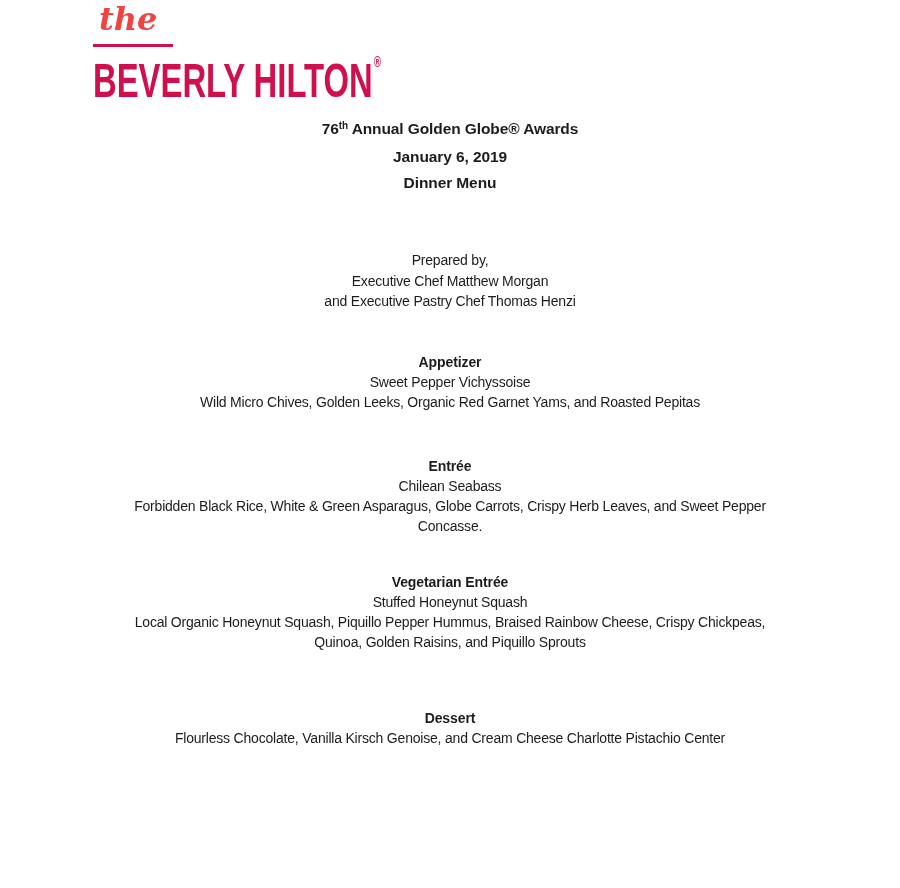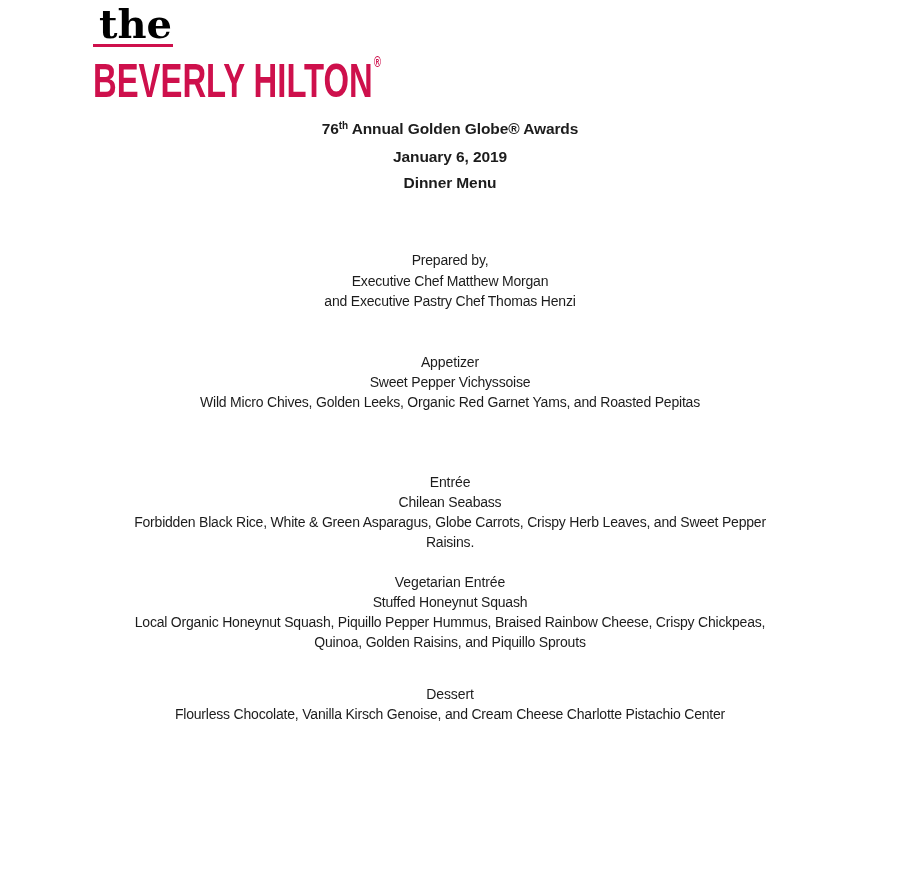--- a/index.html
+++ b/index.html
@@ -11,23 +11,23 @@
     font-family: "Liberation Sans", sans-serif;
     color: #1c1c1c;
     overflow: hidden;
   }
 
   
   .logo { position: absolute; top: 10px; left: 93px; width: 320px; height: 95px; }
   .logo-script {
     position: absolute; left: 6px; top: -8px;
     font-family: "DejaVu Serif", serif;
-    font-weight: bold;
-    font-size: 40px; line-height: 1.1;
-    color: #000000;
+    font-style: italic; font-weight: bold;
+    font-size: 32px; line-height: 1.1;
+    color: #ef4444;
   }
   .logo-strike {
     position: absolute; left: 0; top: 34px;
     width: 80px; height: 3px;
     background: #ce104c;
   }
   .logo-brand {
     position: absolute; left: 0; top: 42px;
     font-size: 49px; font-weight: bold; line-height: 1.15;
     letter-spacing: 0px; white-space: nowrap;
@@ -42,25 +42,25 @@
 
   
   .content { text-align: center; padding-top: 116px; }
 
   .title-block { font-weight: bold; font-size: 15.5px; line-height: 26px; letter-spacing: -0.1px; }
   .ordinal { font-size: 10px; position: relative; top: -5px; }
 
   .prepared-block { margin-top: 54px; font-size: 14px; line-height: 20.5px; letter-spacing: -0.2px; }
 
   .menu-section { font-size: 14px; line-height: 20px; letter-spacing: -0.2px; }
-  .menu-section .heading { font-weight: normal; letter-spacing: -0.1px; text-align: center; }
+  .menu-section .heading { font-weight: bold; letter-spacing: -0.1px; text-align: center; }
   .sec-0 { margin-top: 40px; }
-  .sec-1 { margin-top: 60px; }
-  .sec-2 { margin-top: 20px; }
-  .sec-3 { margin-top: 32px; }
+  .sec-1 { margin-top: 44px; }
+  .sec-2 { margin-top: 36px; }
+  .sec-3 { margin-top: 56px; }
 </style>
 </head>
 <body>
 
 <div class="page">
 
   <div class="logo">
     <div class="logo-script">the</div>
     <div class="logo-strike"></div>
     <div class="logo-brand"><span>BEVERLY HILTON</span><span class="logo-reg">®</span></div>
@@ -83,21 +83,21 @@
     <div class="menu-section sec-0">
       <div class="heading">Appetizer</div>
       <div>Sweet Pepper Vichyssoise</div>
       <div>Wild Micro Chives, Golden Leeks, Organic Red Garnet Yams, and Roasted Pepitas</div>
     </div>
 
     <div class="menu-section sec-1">
       <div class="heading">Entrée</div>
       <div>Chilean Seabass</div>
       <div>Forbidden Black Rice, White &amp; Green Asparagus, Globe Carrots, Crispy Herb Leaves, and Sweet Pepper</div>
-      <div>Raisins.</div>
+      <div>Concasse.</div>
     </div>
 
     <div class="menu-section sec-2">
       <div class="heading">Vegetarian Entrée</div>
       <div>Stuffed Honeynut Squash</div>
       <div>Local Organic Honeynut Squash, Piquillo Pepper Hummus, Braised Rainbow Cheese, Crispy Chickpeas,</div>
       <div>Quinoa, Golden Raisins, and Piquillo Sprouts</div>
     </div>
 
     <div class="menu-section sec-3">

